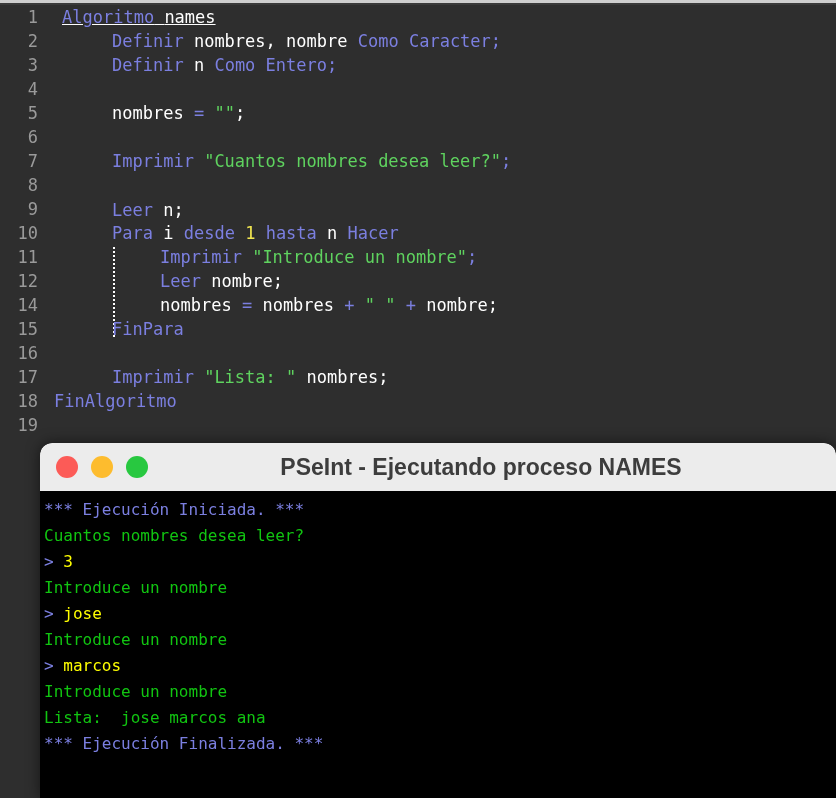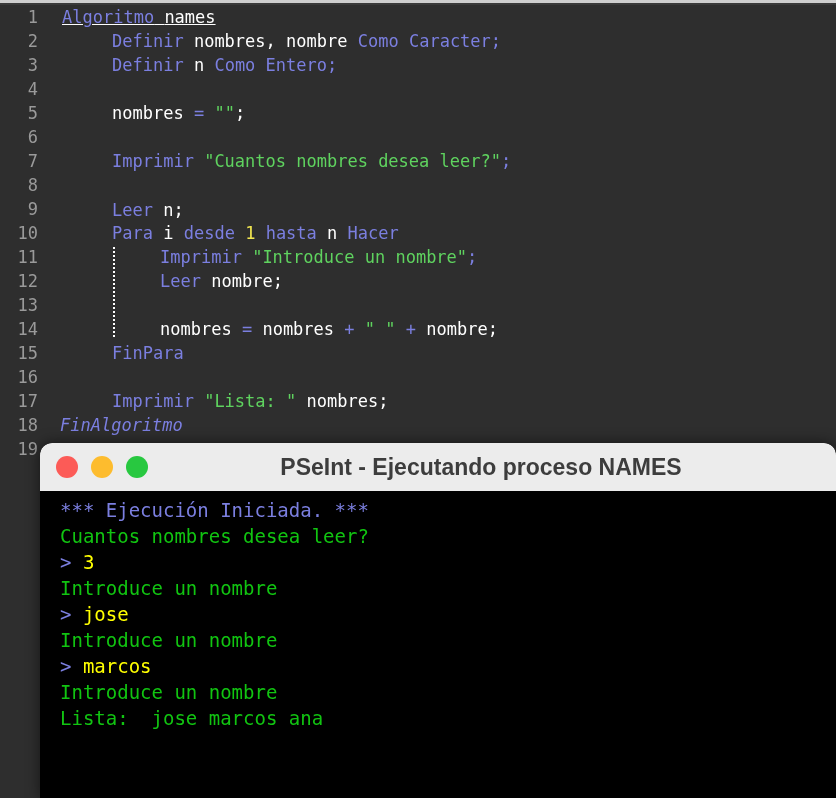--- a/index.html
+++ b/index.html
@@ -147,23 +147,22 @@
     position: relative;
     background: #000000;
     height: 307px;
     padding: 6px 0 0 4px;
     box-sizing: border-box;
   }
   .con-line {
     height: 26px;
     line-height: 26px;
     white-space: pre;
-    font-size: 19px;
-    font-family: "DejaVu Sans Mono", monospace;
-    margin-left: 16px;
+    font-size: 16px;
+    font-family: "DejaVu Sans Mono", monospace;
   }
   .c-sys    { color: #7b7fe0; }
   .c-out    { color: #11c411; }
   .c-prompt { color: #7b7fe0; }
   .c-in     { color: #ffff00; }
 </style>
 </head>
 <body>
 
 <div id="app">
@@ -178,26 +177,25 @@
       <div class="code-line"><span class="lineno">3</span><span class="codetext" style="left: 112px;"><span class="kw">Definir</span><span class="id"> </span><span class="id">n</span><span class="id"> </span><span class="kw">Como</span><span class="id"> </span><span class="kw">Entero</span><span class="kw">;</span></span></div>
       <div class="code-line"><span class="lineno">4</span><span class="codetext" style="left: 112px;"></span></div>
       <div class="code-line"><span class="lineno">5</span><span class="codetext" style="left: 112px;"><span class="id">nombres</span><span class="id"> </span><span class="op">=</span><span class="id"> </span><span class="str">""</span><span class="id">;</span></span></div>
       <div class="code-line"><span class="lineno">6</span><span class="codetext" style="left: 112px;"></span></div>
       <div class="code-line"><span class="lineno">7</span><span class="codetext" style="left: 112px;"><span class="kw">Imprimir</span><span class="id"> </span><span class="str">"Cuantos nombres desea leer?"</span><span class="kw">;</span></span></div>
       <div class="code-line"><span class="lineno">8</span><span class="codetext" style="left: 112px; margin-top: 25px;"><span class="kw">Leer</span><span class="id"> </span><span class="id">n</span><span class="id">;</span></span></div>
       <div class="code-line"><span class="lineno">9</span><span class="codetext" style="left: 112px;"></span></div>
       <div class="code-line"><span class="lineno">10</span><span class="codetext" style="left: 112px;"><span class="kw">Para</span><span class="id"> </span><span class="id">i</span><span class="id"> </span><span class="kw">desde</span><span class="id"> </span><span class="num">1</span><span class="id"> </span><span class="kw">hasta</span><span class="id"> </span><span class="id">n</span><span class="id"> </span><span class="kw">Hacer</span></span></div>
       <div class="code-line"><span class="lineno">11</span><span class="codetext" style="left: 160px;"><span class="kw">Imprimir</span><span class="id"> </span><span class="str">"Introduce un nombre"</span><span class="kw">;</span></span></div>
       <div class="code-line"><span class="lineno">12</span><span class="codetext" style="left: 160px;"><span class="kw">Leer</span><span class="id"> </span><span class="id">nombre</span><span class="id">;</span></span></div>
-      <div class="code-line"><span class="lineno">13</span><span class="codetext" style="left: 160px;"></span></div>
       <div class="code-line"><span class="lineno">14</span><span class="codetext" style="left: 160px;"><span class="id">nombres</span><span class="id"> </span><span class="op">=</span><span class="id"> </span><span class="id">nombres</span><span class="id"> </span><span class="op">+</span><span class="id"> </span><span class="str">" "</span><span class="id"> </span><span class="op">+</span><span class="id"> </span><span class="id">nombre</span><span class="id">;</span></span></div>
       <div class="code-line"><span class="lineno">15</span><span class="codetext" style="left: 112px;"><span class="kw">FinPara</span></span></div>
       <div class="code-line"><span class="lineno">16</span><span class="codetext" style="left: 112px;"></span></div>
       <div class="code-line"><span class="lineno">17</span><span class="codetext" style="left: 112px;"><span class="kw">Imprimir</span><span class="id"> </span><span class="str">"Lista: "</span><span class="id"> </span><span class="id">nombres</span><span class="id">;</span></span></div>
-      <div class="code-line"><span class="lineno">18</span><span class="codetext" style="left: 60px; font-style: italic;"><span class="kw">FinAlgoritmo</span></span></div>
+      <div class="code-line"><span class="lineno">18</span><span class="codetext" style="left: 54px;"><span class="kw">FinAlgoritmo</span></span></div>
       <div class="code-line"><span class="lineno">19</span><span class="codetext" style="left: 62px;"></span></div>
     </div>
 
   <div class="console-window">
 
     <div class="titlebar">
       <div class="traffic">
         <div class="dot red"></div>
         <div class="dot yellow"></div>
         <div class="dot green"></div>
@@ -208,17 +206,18 @@
     <div class="console-body" id="console-body">
         <div class="con-line"><span class="c-sys">*** Ejecución Iniciada. ***</span></div>
         <div class="con-line"><span class="c-out">Cuantos nombres desea leer?</span></div>
         <div class="con-line"><span class="c-prompt">&gt; </span><span class="c-in">3</span></div>
         <div class="con-line"><span class="c-out">Introduce un nombre</span></div>
         <div class="con-line"><span class="c-prompt">&gt; </span><span class="c-in">jose</span></div>
         <div class="con-line"><span class="c-out">Introduce un nombre</span></div>
         <div class="con-line"><span class="c-prompt">&gt; </span><span class="c-in">marcos</span></div>
         <div class="con-line"><span class="c-out">Introduce un nombre</span></div>
         <div class="con-line"><span class="c-out">Lista:  jose marcos ana</span></div>
+        <div class="con-line"><span class="c-sys">*** Ejecución Finalizada. ***</span></div>
       </div>
 
   </div>
 
 </div>
 
 </body></html>

